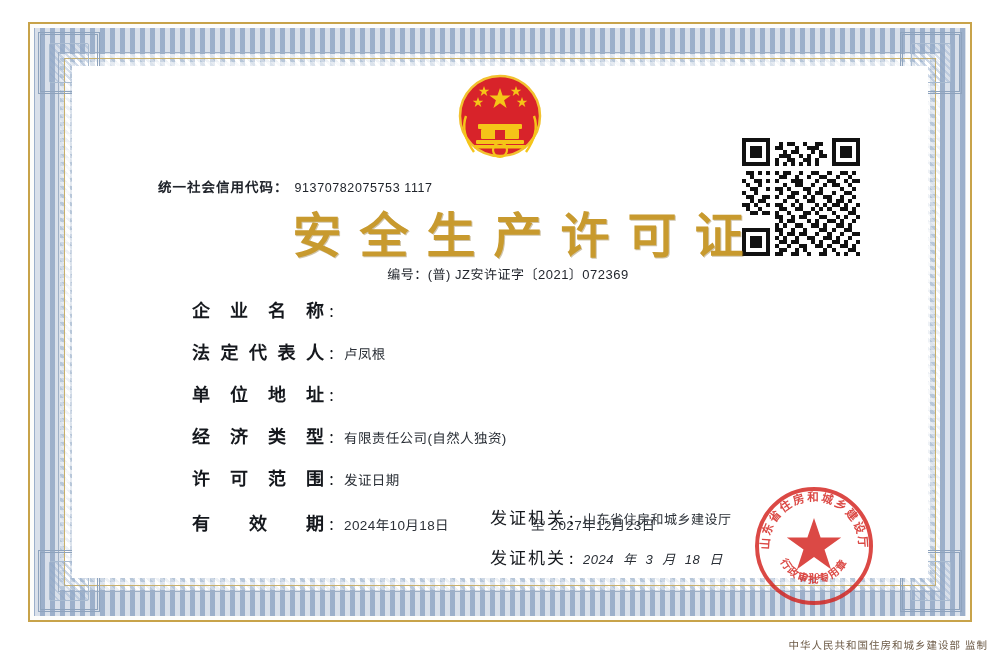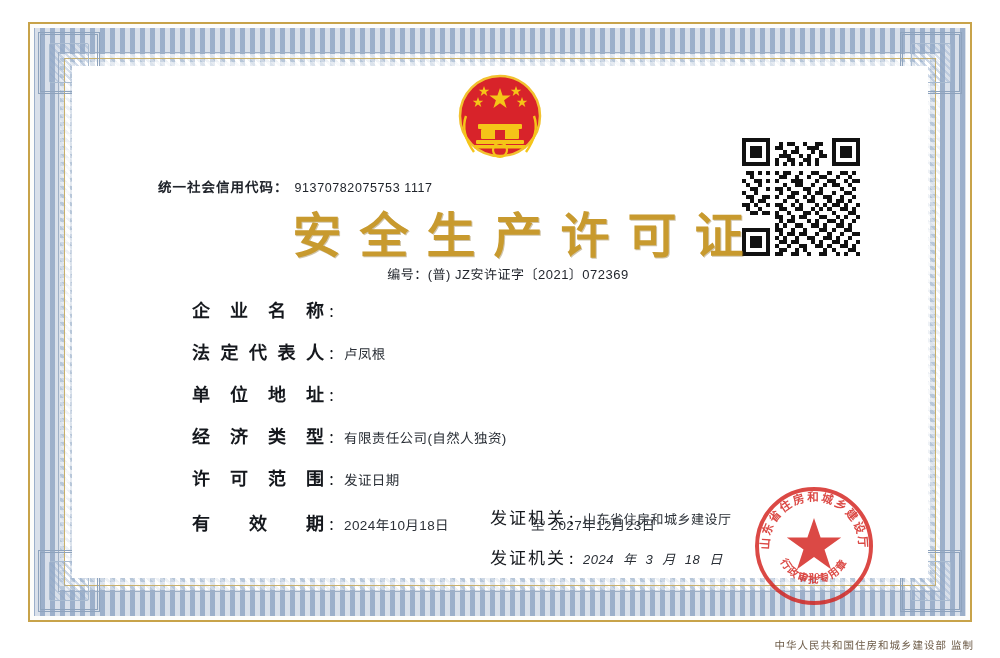--- a/index.html
+++ b/index.html
@@ -250,21 +250,21 @@
     top: 418px;
     width: 124px;
     height: 124px;
     opacity: 0.82;
     pointer-events: none;
   }
 
   
   .footer-note {
     position: absolute;
-    right: 26px;
+    right: 12px;
     bottom: 6px;
     font-size: 10.5px;
     color: #6c5a46;
     letter-spacing: 1px;
   }
 </style>
 </head>
 <body>
 
 <div class="certificate">

